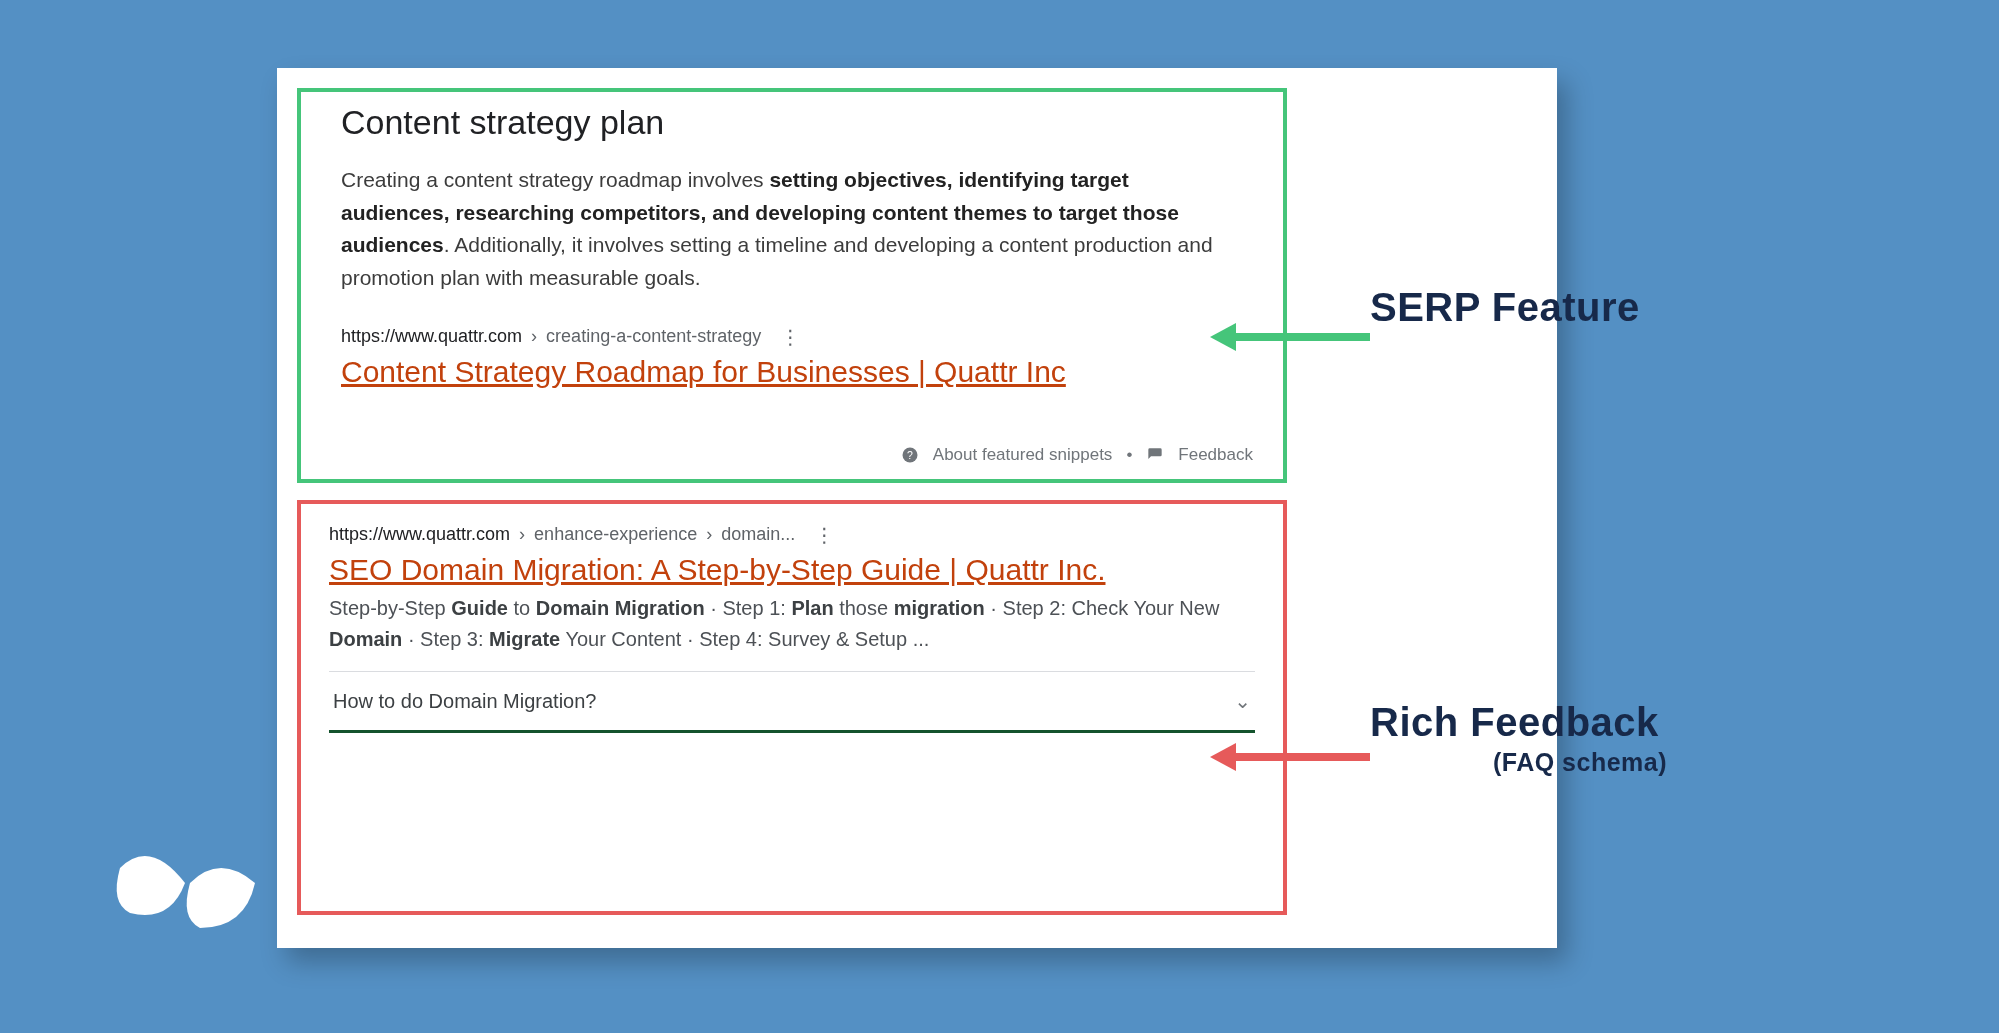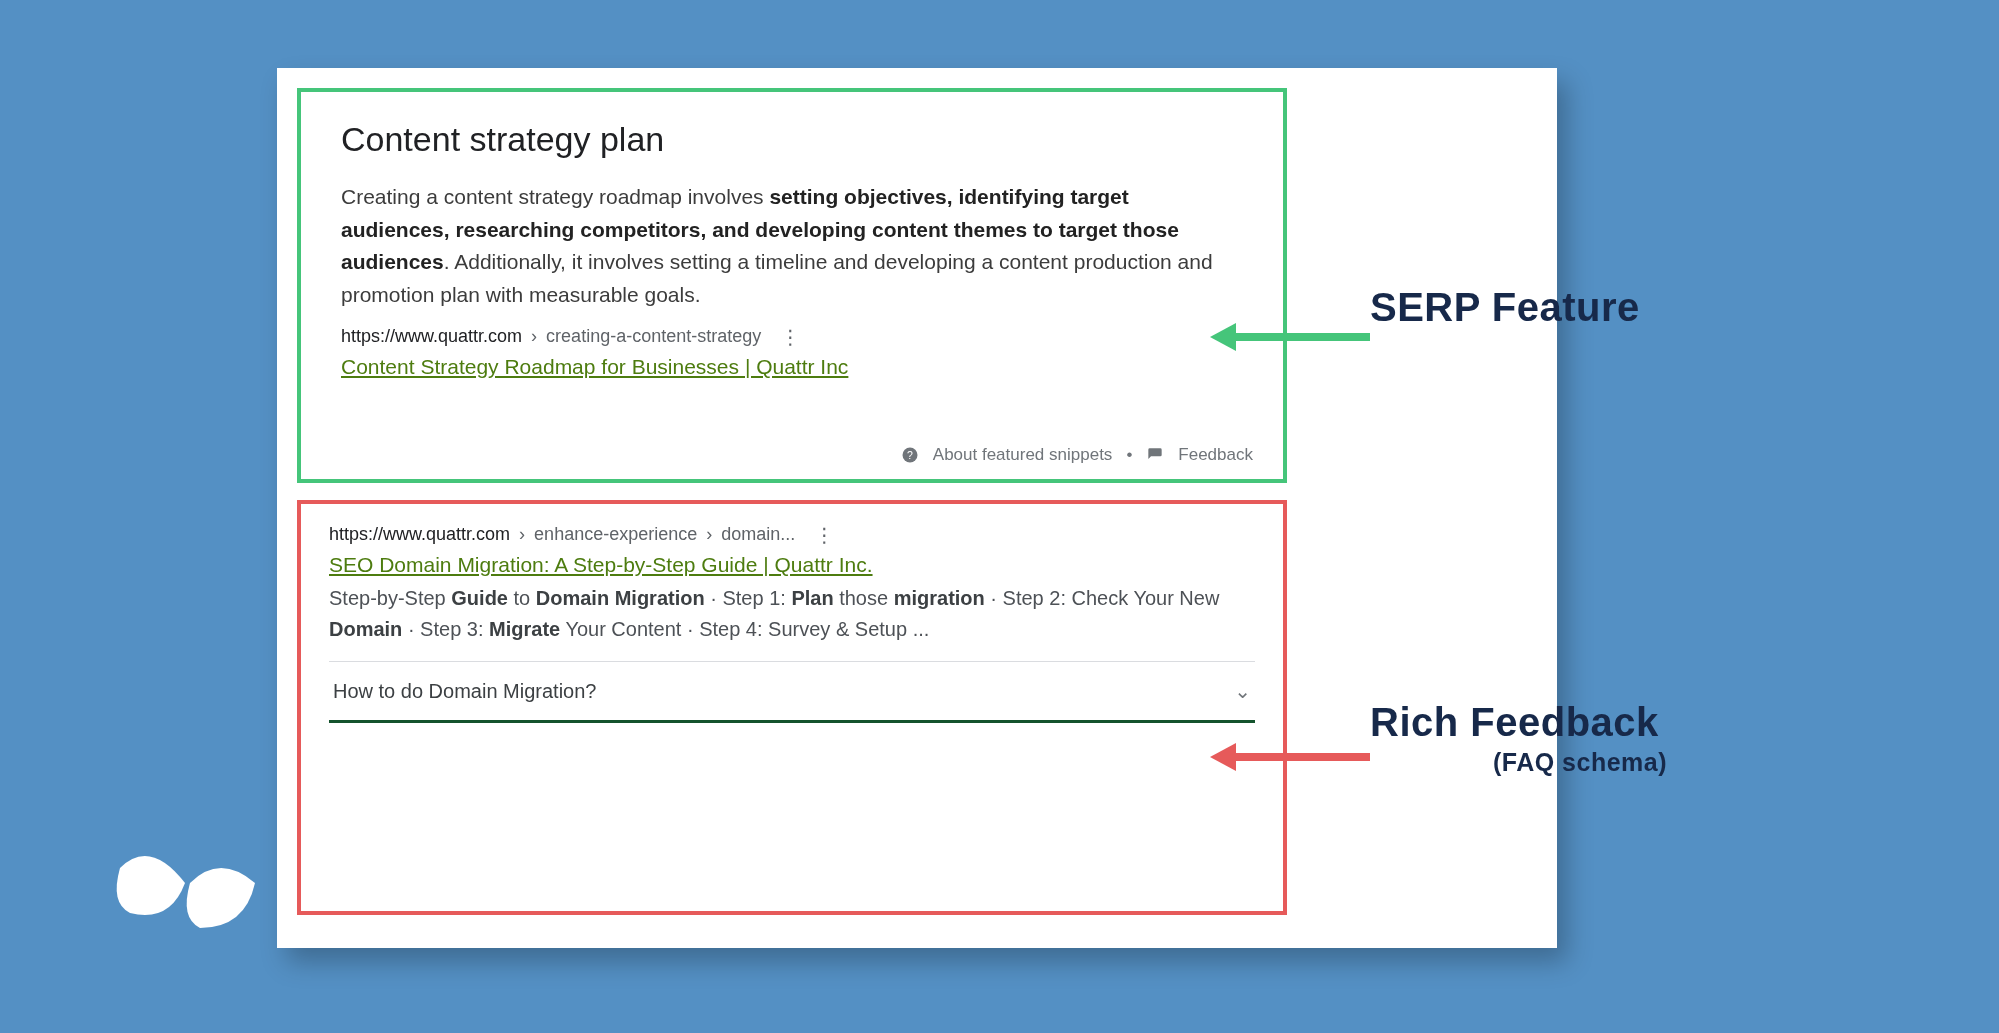--- a/index.html
+++ b/index.html
@@ -21,48 +21,48 @@
     box-shadow: 10px 14px 24px rgba(0,0,0,0.25);
   }
   
   .snippet-box {
     position: absolute;
     left: 20px;
     top: 20px;
     width: 990px;
     height: 395px;
     border: 4px solid #45c57a;
-    padding: 28px 40px 10px 40px;
+    padding: 11px 40px 10px 40px;
   }
   .snippet-title {
     font-size: 34px;
     color: #202124;
     margin-bottom: 22px;
     font-weight: 400;
   }
   .snippet-body {
     font-size: 21px;
     line-height: 1.55;
     color: #3c3c3c;
   }
   .snippet-body b { font-weight: 700; color:#222; }
   .breadcrumb {
-    margin-top: 15px;
+    margin-top: 32px;
     font-size: 18px;
     color: #202124;
   }
   .breadcrumb .sep { color: #5f6368; margin: 0 4px; }
   .breadcrumb .path { color: #5f6368; }
   .vdots {
     display:inline-block; margin-left:14px; color:#5f6368; font-size:20px; line-height:0;
     position: relative; top: 2px;
   }
   .result-link {
-    color: #4d7c0f;
-    font-size: 21px;
+    color: #c2410c;
+    font-size: 30px;
     margin-top: 8px;
     display: block;
   }
   .snippet-footer {
     position:absolute;
     right: 30px;
     bottom: 14px;
     font-size: 17px;
     color: #70757a;
     display:flex;

